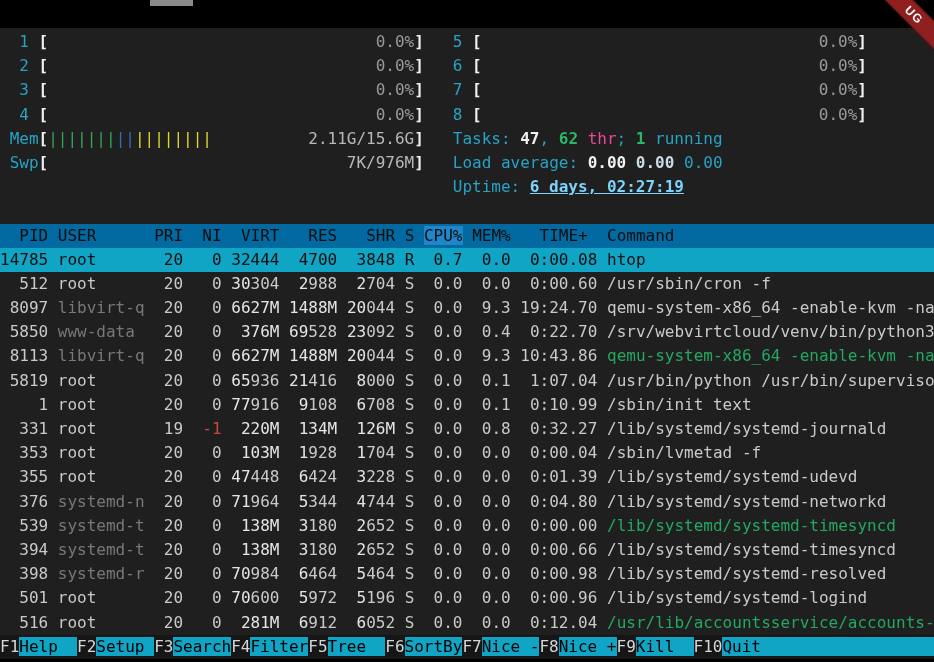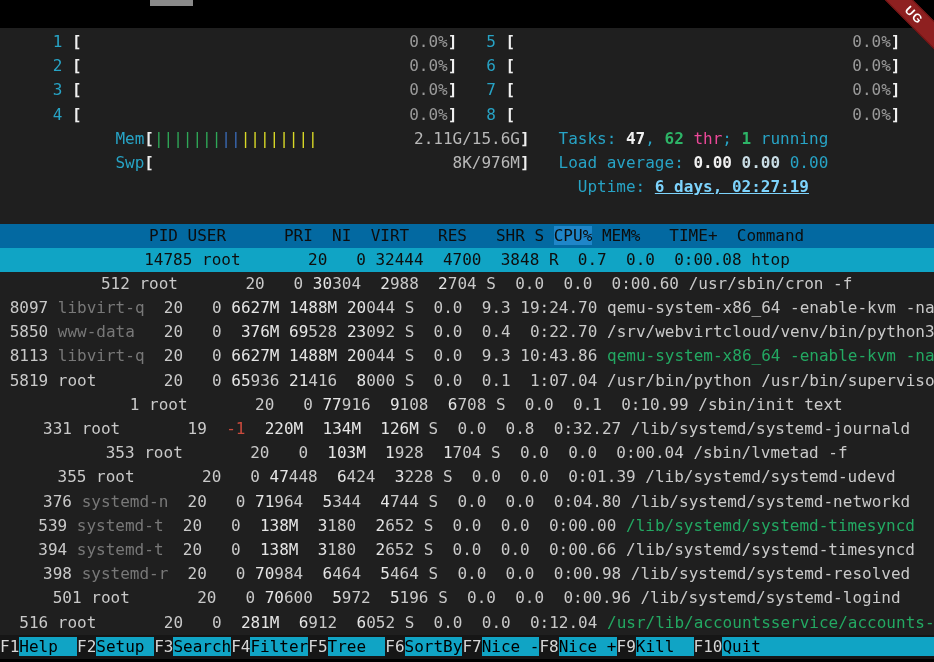--- a/index.html
+++ b/index.html
@@ -24,21 +24,21 @@
   }
   #term{
     position:absolute;left:0;top:28px;width:934px;height:631px;
     background:#1f1f1f;
     font-family:"DejaVu Sans Mono",monospace;
     font-size:16px;line-height:24.2px;
     color:#c9c9c9;
     padding-top:2px;box-sizing:border-box;
     overflow:hidden;
   }
-  .tl{white-space:pre;min-height:24.2px;height:24.2px;overflow:hidden;text-align:center;}
+  .tl{white-space:pre;min-height:24.2px;height:24.2px;overflow:hidden;}
   .c   {color:#27a3c5;}
   .bw  {color:#f0f0f0;font-weight:bold;}
   .dim {color:#9a9a9a;}
   .mt  {color:#b8b8b8;}
   .g   {color:#ec4899;}
   .gb  {color:#2db467;font-weight:bold;}
   .lw1 {color:#f1f1f1;font-weight:bold;}
   .lw2 {color:#c9dde5;font-weight:bold;}
   .upv {color:#7dd3fc;font-weight:bold;text-decoration:underline;}
   .bar-g{color:#2fa757;}
@@ -61,21 +61,21 @@
 <body>
 
 <div id="tab-fragment"></div>
 
 <div id="term">
     <div class="tl"><span>  </span><span><span class="c">1 </span><span class="bw">[</span><span class="dim">                                  0.0%</span><span class="bw">]</span></span><span>   </span><span><span class="c">5 </span><span class="bw">[</span><span class="dim">                                   0.0%</span><span class="bw">]</span></span></div>
     <div class="tl"><span>  </span><span><span class="c">2 </span><span class="bw">[</span><span class="dim">                                  0.0%</span><span class="bw">]</span></span><span>   </span><span><span class="c">6 </span><span class="bw">[</span><span class="dim">                                   0.0%</span><span class="bw">]</span></span></div>
     <div class="tl"><span>  </span><span><span class="c">3 </span><span class="bw">[</span><span class="dim">                                  0.0%</span><span class="bw">]</span></span><span>   </span><span><span class="c">7 </span><span class="bw">[</span><span class="dim">                                   0.0%</span><span class="bw">]</span></span></div>
     <div class="tl"><span>  </span><span><span class="c">4 </span><span class="bw">[</span><span class="dim">                                  0.0%</span><span class="bw">]</span></span><span>   </span><span><span class="c">8 </span><span class="bw">[</span><span class="dim">                                   0.0%</span><span class="bw">]</span></span></div>
     <div class="tl"><span> </span><span><span class="c">Mem</span><span class="bw">[</span><span class="bar-g">|||||||</span><span class="bar-b">||</span><span class="bar-y">||||||||</span><span>          </span><span class="mt">2.11G/15.6G</span><span class="bw">]</span></span><span>   </span><span><span class="c">Tasks: </span><span class="bw">47</span><span class="c">, </span><span class="gb">62</span><span class="g"> thr</span><span class="c">; </span><span class="gb">1</span><span class="c"> running</span></span></div>
-    <div class="tl"><span> </span><span><span class="c">Swp</span><span class="bw">[</span><span>                               </span><span class="mt">8K/976M</span><span class="bw">]</span></span><span>   </span><span><span class="c">Load average: </span><span class="lw1">0.00</span><span> </span><span class="lw2">0.00</span><span> </span><span class="c">0.00</span></span></div>
+    <div class="tl"><span> </span><span><span class="c">Swp</span><span class="bw">[</span><span>                               </span><span class="mt">7K/976M</span><span class="bw">]</span></span><span>   </span><span><span class="c">Load average: </span><span class="lw1">0.00</span><span> </span><span class="lw2">0.00</span><span> </span><span class="c">0.00</span></span></div>
     <div class="tl"><span>                                               </span><span class="c">Uptime: </span><span class="upv">6 days, 02:27:19</span></div>
     <div class="tl"></div>
     <div class="tl thead"><span>  PID</span><span> </span><span>USER     </span><span> </span><span>PRI</span><span> </span><span> NI</span><span> </span><span> VIRT</span><span> </span><span>  RES</span><span> </span><span>  SHR</span><span> </span><span>S</span><span> </span><span class="sort">CPU%</span><span> </span><span>MEM%</span><span> </span><span>  TIME+ </span><span> </span><span>Command</span></div>
     <div class="tl sel"><span>14785</span><span> </span><span>root     </span><span> </span><span> 20</span><span> </span><span>  0</span><span> </span><span><span>32444</span></span><span> </span><span><span> 4700</span></span><span> </span><span><span> 3848</span></span><span> </span><span>R</span><span> </span><span> 0.7</span><span> </span><span> 0.0</span><span> </span><span> 0:00.08</span><span> </span><span>htop</span></div>
     <div class="tl"><span>  512</span><span> </span><span>root     </span><span> </span><span> 20</span><span> </span><span>  0</span><span> </span><span><span class="nc">30</span><span>304</span></span><span> </span><span><span class="nc"> 2</span><span>988</span></span><span> </span><span><span class="nc"> 2</span><span>704</span></span><span> </span><span>S</span><span> </span><span> 0.0</span><span> </span><span> 0.0</span><span> </span><span> 0:00.60</span><span> </span><span>/usr/sbin/cron -f</span></div>
     <div class="tl"><span> 8097</span><span> </span><span class="du">libvirt-q</span><span> </span><span> 20</span><span> </span><span>  0</span><span> </span><span><span class="nc">6627M</span></span><span> </span><span><span class="nc">1488M</span></span><span> </span><span><span class="nc">20</span><span>044</span></span><span> </span><span>S</span><span> </span><span> 0.0</span><span> </span><span> 9.3</span><span> </span><span>19:24.70</span><span> </span><span>qemu-system-x86_64 -enable-kvm -na</span></div>
     <div class="tl"><span> 5850</span><span> </span><span class="du">www-data </span><span> </span><span> 20</span><span> </span><span>  0</span><span> </span><span><span class="nc"> 376M</span></span><span> </span><span><span class="nc">69</span><span>528</span></span><span> </span><span><span class="nc">23</span><span>092</span></span><span> </span><span>S</span><span> </span><span> 0.0</span><span> </span><span> 0.4</span><span> </span><span> 0:22.70</span><span> </span><span>/srv/webvirtcloud/venv/bin/python3</span></div>
     <div class="tl"><span> 8113</span><span> </span><span class="du">libvirt-q</span><span> </span><span> 20</span><span> </span><span>  0</span><span> </span><span><span class="nc">6627M</span></span><span> </span><span><span class="nc">1488M</span></span><span> </span><span><span class="nc">20</span><span>044</span></span><span> </span><span>S</span><span> </span><span> 0.0</span><span> </span><span> 9.3</span><span> </span><span>10:43.86</span><span> </span><span class="cg">qemu-system-x86_64 -enable-kvm -na</span></div>
     <div class="tl"><span> 5819</span><span> </span><span>root     </span><span> </span><span> 20</span><span> </span><span>  0</span><span> </span><span><span class="nc">65</span><span>936</span></span><span> </span><span><span class="nc">21</span><span>416</span></span><span> </span><span><span class="nc"> 8</span><span>000</span></span><span> </span><span>S</span><span> </span><span> 0.0</span><span> </span><span> 0.1</span><span> </span><span> 1:07.04</span><span> </span><span>/usr/bin/python /usr/bin/superviso</span></div>
     <div class="tl"><span>    1</span><span> </span><span>root     </span><span> </span><span> 20</span><span> </span><span>  0</span><span> </span><span><span class="nc">77</span><span>916</span></span><span> </span><span><span class="nc"> 9</span><span>108</span></span><span> </span><span><span class="nc"> 6</span><span>708</span></span><span> </span><span>S</span><span> </span><span> 0.0</span><span> </span><span> 0.1</span><span> </span><span> 0:10.99</span><span> </span><span>/sbin/init text</span></div>

